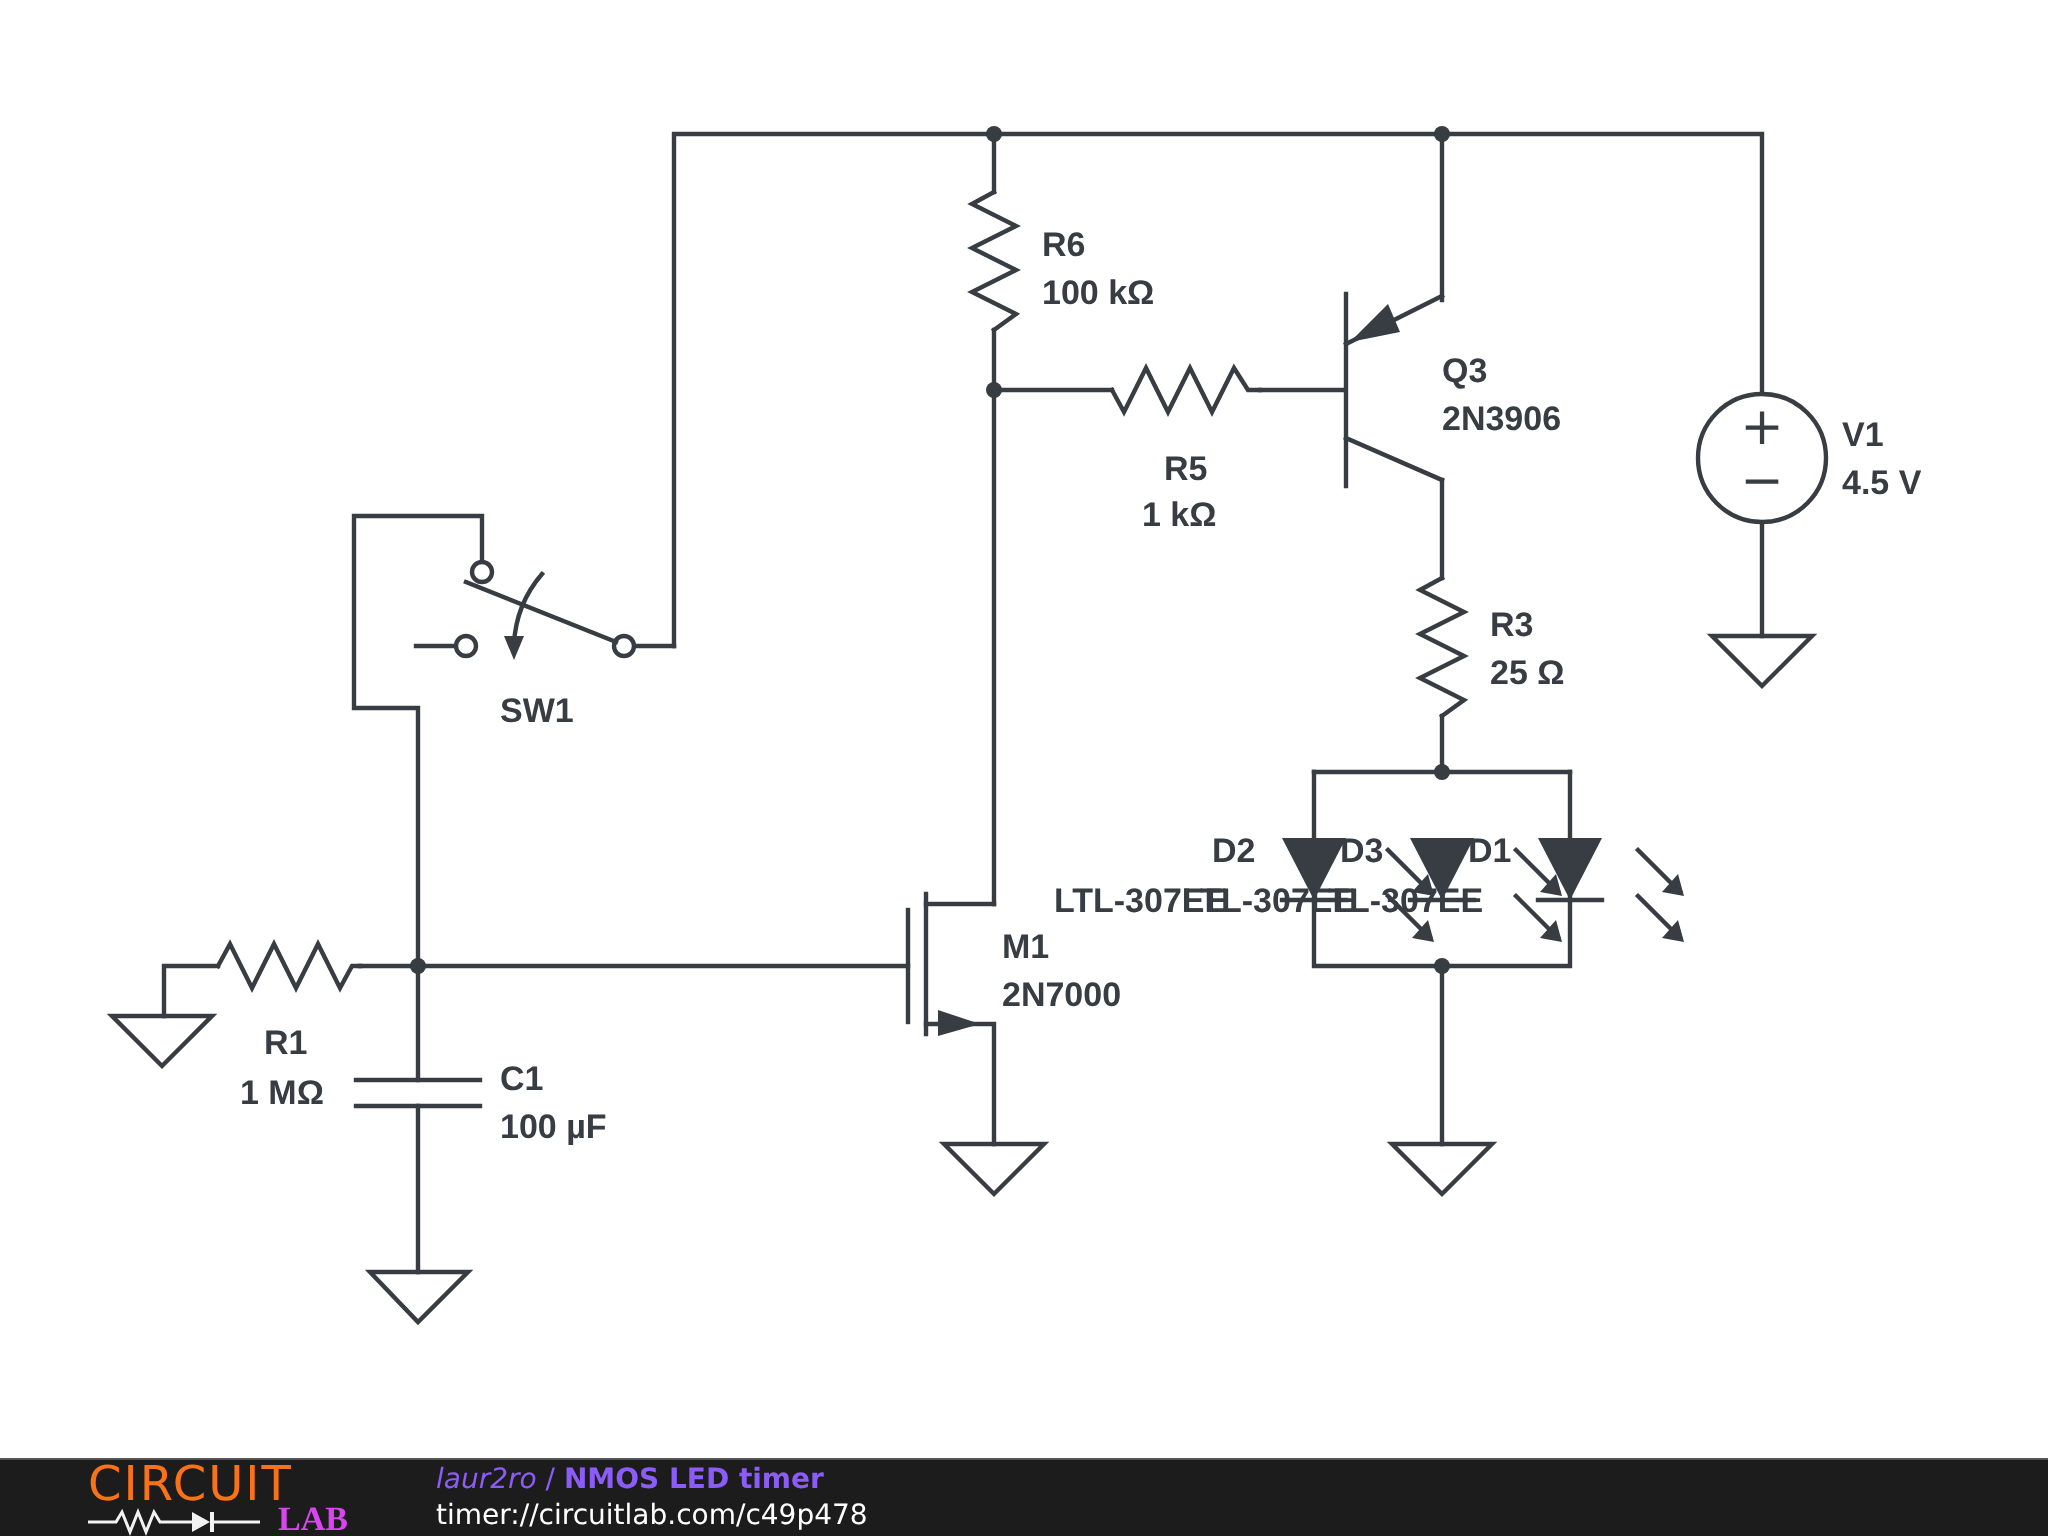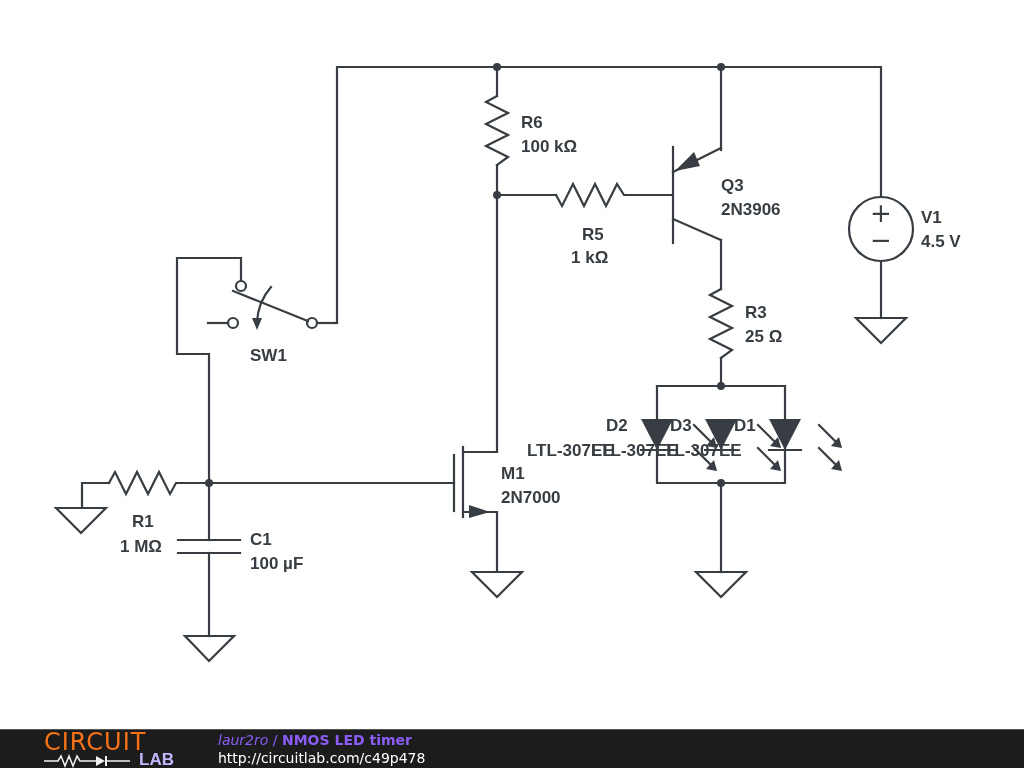--- a/index.html
+++ b/index.html
@@ -4,21 +4,21 @@
 <style>
   html, body { margin: 0; padding: 0; background: #ffffff; }
   body { width: 1024px; height: 768px; position: relative; overflow: hidden; font-family: "Liberation Sans", sans-serif; }
   #schematic { position: absolute; left: 0; top: 0; width: 1024px; height: 728px; }
   .w { stroke: #373d42; stroke-width: 2.2; fill: none; stroke-linecap: square; stroke-linejoin: miter; }
   .fill { fill: #373d42; stroke: none; }
   .lbl { font-family: "Liberation Sans", sans-serif; font-weight: bold; font-size: 17px; fill: #373d42; }
   #footer { position: absolute; left: 0; top: 729px; width: 1024px; height: 39px; background: #1c1c1c; border-top: 1px solid #555; }
   .logo { position: absolute; left: 44px; top: 2px; width: 130px; height: 36px; }
   .logo-top { position: absolute; left: 0; top: -2px; font-size: 24px; letter-spacing: 1px; color: #f97316; font-weight: normal; font-family: "DejaVu Sans", sans-serif; line-height: 24px; }
-  .logo-lab { position: absolute; right: 0; top: 19px; font-size: 17px; font-weight: bold; color: #c4b5fd; font-family: Liberation Sans, sans-serif; line-height: 17px; }
+  .logo-lab { position: absolute; right: 0; top: 19px; font-size: 17px; font-weight: bold; color: #d946ef; font-family: Liberation Serif, serif; line-height: 17px; }
   .logo-wire { position: absolute; left: 0; top: 22px; width: 86px; height: 14px; }
   .title-line { position: absolute; left: 218px; top: 2px; color: #8b5cf6; font-size: 14px; font-family: "DejaVu Sans", sans-serif; }
   .title-line .user { font-style: italic; }
   .title-line .name { font-weight: bold; }
   .url-line { position: absolute; left: 218px; top: 20px; color: #ffffff; font-size: 14px; font-family: "DejaVu Sans", sans-serif; }
 </style>
 </head>
 <body>
 
 <svg id="schematic" viewBox="0 0 1024 728">
@@ -174,14 +174,14 @@
       <polyline points="0,7 14,7 17,2 21,12 25,2 29,12 33,2 36,7 52,7" stroke="#f2f2f2" stroke-width="1.5" fill="none"></polyline>
       <polygon points="52,2 52,12 61,7" fill="#f2f2f2"></polygon>
       <line x1="62" y1="2" x2="62" y2="12" stroke="#f2f2f2" stroke-width="2"></line>
       <line x1="62" y1="7" x2="86" y2="7" stroke="#f2f2f2" stroke-width="1.5"></line>
     </svg>
     <span class="logo-lab">LAB</span>
   </div>
   <div class="title-line">
     <span class="user">laur2ro</span><span> / </span><span class="name">NMOS LED timer</span>
   </div>
-  <div class="url-line">http://circuitlab.com/c49p478</div>
+  <div class="url-line">timer://circuitlab.com/c49p478</div>
 </div>
 
 </body></html>

